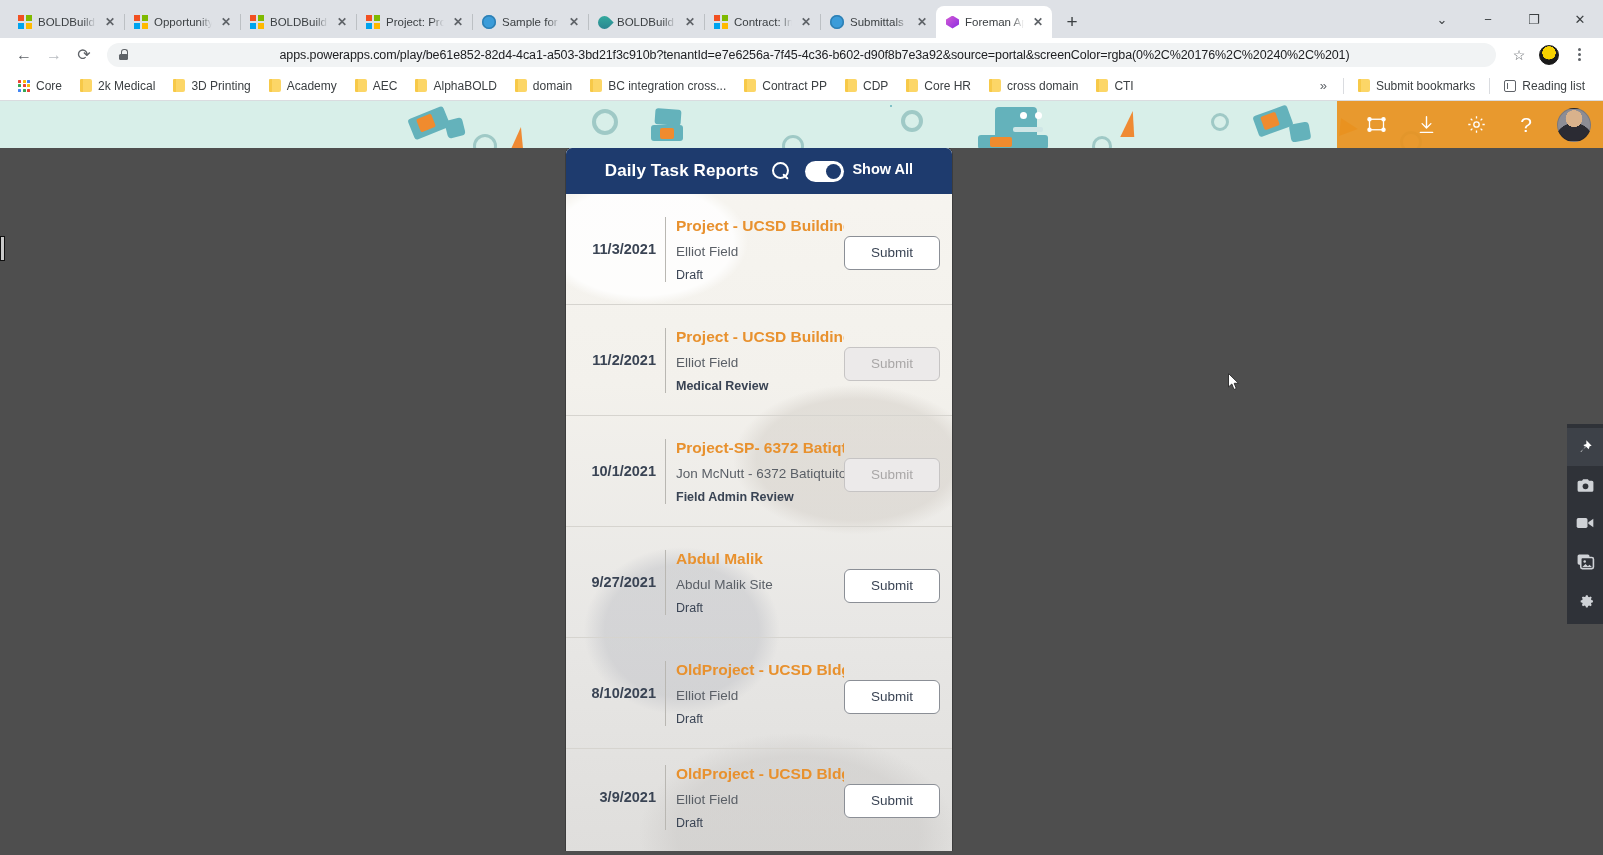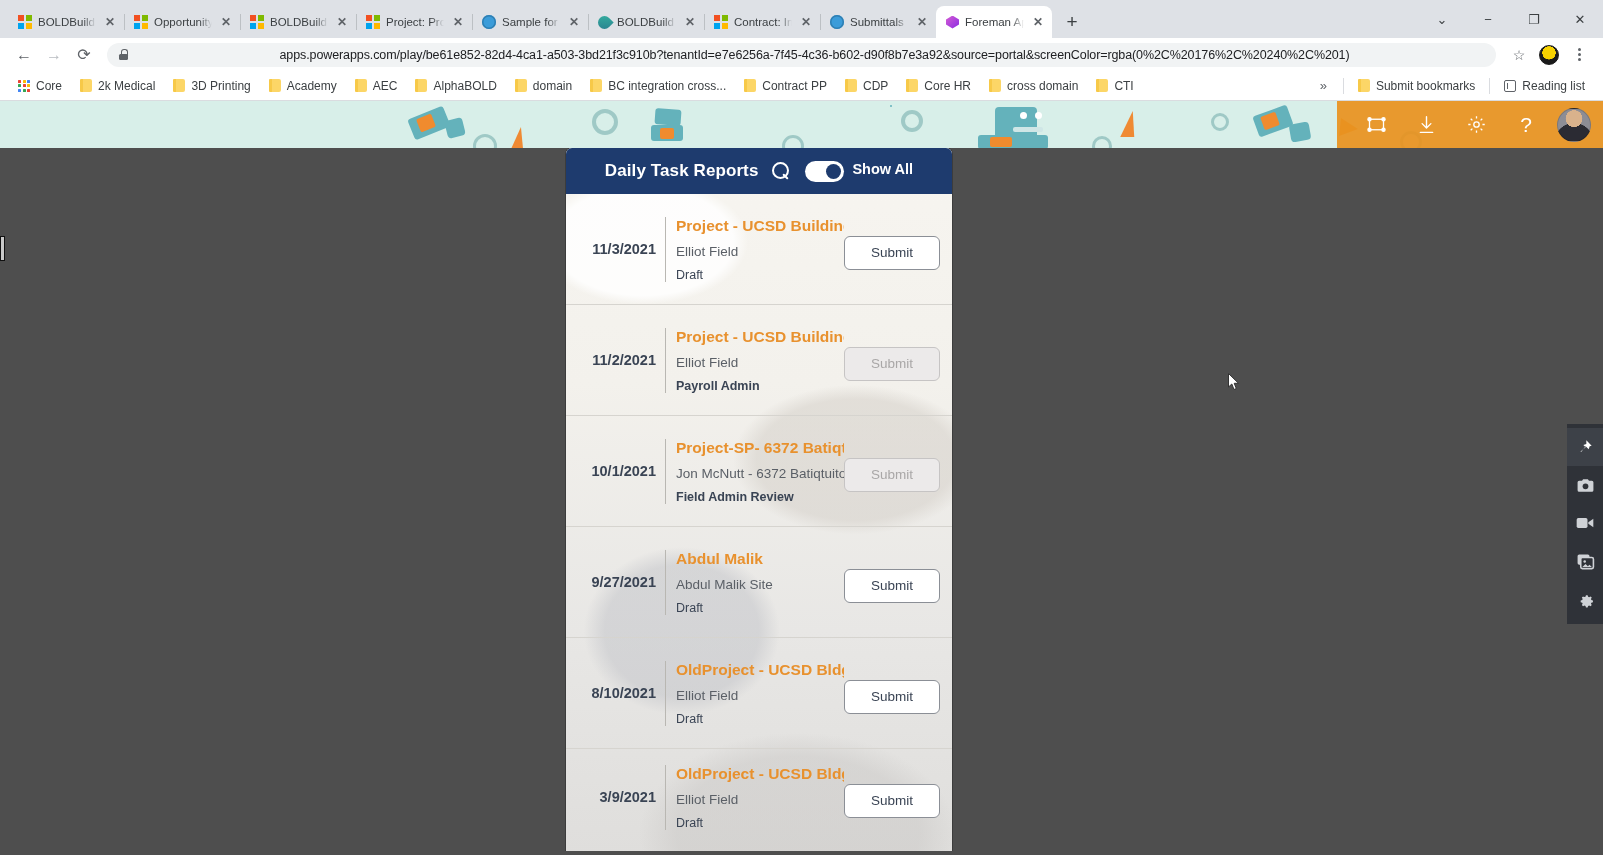--- a/index.html
+++ b/index.html
@@ -566,21 +566,21 @@
             <div class="submit">Submit</div>
           </div>
         </div>
 
         <div class="row">
           <div class="date">11/2/2021</div>
           <div class="row-body">
             <div class="row-texts">
               <div class="r-title">Project - UCSD Building Extension</div>
               <div class="r-sub">Elliot Field</div>
-              <div class="r-status bold">Payroll Admin</div>
+              <div class="r-status bold">Medical Review</div>
             </div>
             <div class="submit disabled">Submit</div>
           </div>
         </div>
 
         <div class="row">
           <div class="date">10/1/2021</div>
           <div class="row-body">
             <div class="row-texts">
               <div class="r-title">Project-SP- 6372 Batiqtuitos Dr</div>

